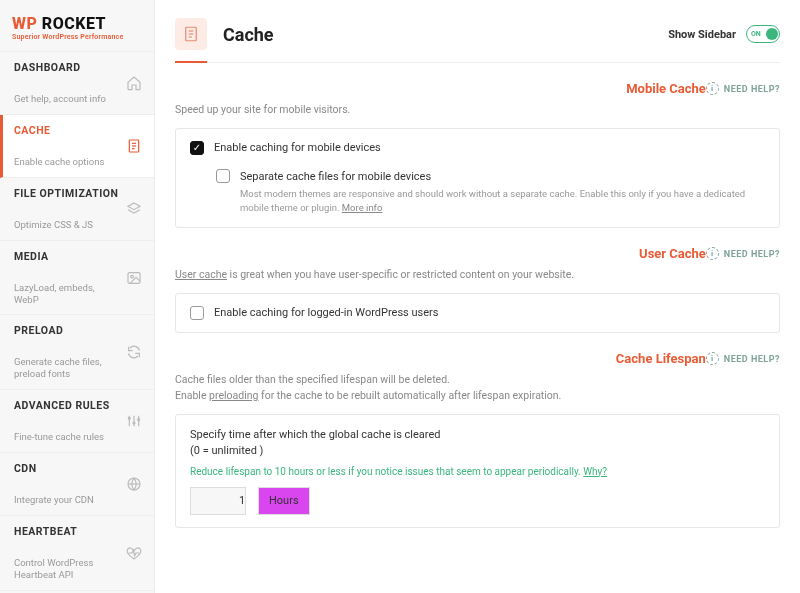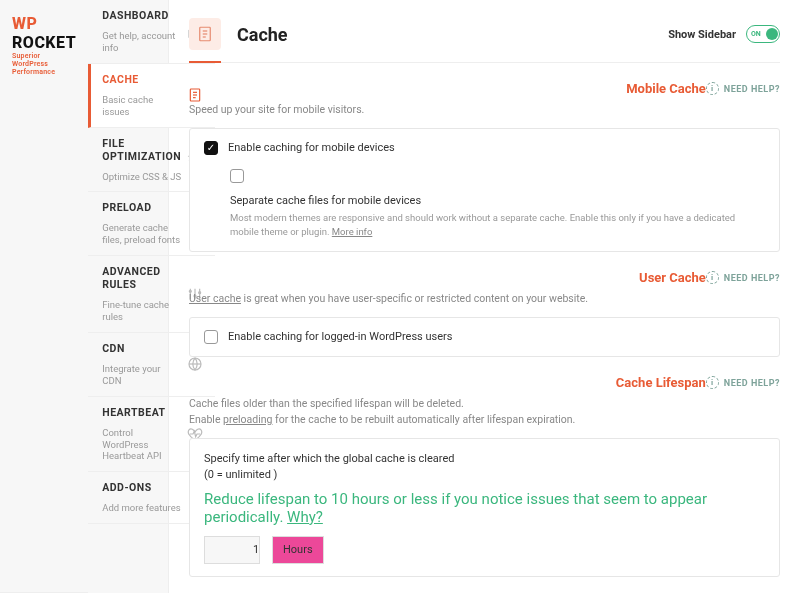--- a/index.html
+++ b/index.html
@@ -1,27 +1,27 @@
 <!DOCTYPE html>
 <html><head>
 <meta charset="utf-8">
 <style>
   *{box-sizing:border-box;margin:0;padding:0;font-family:-apple-system,BlinkMacSystemFont,"Segoe UI",Roboto,Helvetica,Arial,sans-serif;}
   body{background:#fff;color:#333;font-size:12px;width:800px;height:593px;overflow:hidden;}
   .app{display:flex;height:100%;}
   
-  .sidebar{width:169px;background:#f7f7f7;border-right:1px solid #eee;display:flex;flex-direction:row;}
+  .sidebar{width:155px;background:#f7f7f7;border-right:1px solid #eee;display:flex;flex-direction:column;}
   .logo{padding:14px 12px 10px 12px;display:flex;align-items:flex-start;gap:4px;border-bottom:1px solid #eee;}
   .logo-main{display:flex;flex-direction:column;}
   .logo-text{font-weight:800;font-size:16px;letter-spacing:.5px;color:#111;}
   .logo-text .wp{color:#e85b35;}
   .logo-tag{font-size:7px;color:#e85b35;font-weight:600;letter-spacing:.2px;}
   .nav{display:flex;flex-direction:column;}
   .nav-item{padding:9px 12px 9px 14px;border-bottom:1px solid #eee;display:flex;align-items:center;justify-content:space-between;cursor:pointer;}
-  .nav-item .txt{display:flex;flex-direction:column;gap:8px;}
+  .nav-item .txt{display:flex;flex-direction:column;gap:19px;}
   .nav-item .title{font-size:10.5px;font-weight:700;letter-spacing:.5px;color:#333;text-transform:uppercase;}
   .nav-item .sub{font-size:9.5px;color:#999;line-height:1.25;}
   .nav-item .ic{width:16px;height:16px;color:#bbb;flex-shrink:0;margin-left:6px;}
   .nav-item.active{background:#fff;border-left:3px solid #e85b35;padding-left:11px;}
   .nav-item.active .title{color:#e85b35;}
   .nav-item.active .ic{color:#e85b35;}
   
   .main{flex:1;padding:0 20px 20px 20px;overflow-y:auto;}
   .main::-webkit-scrollbar{width:0;}
   .page-head{display:flex;align-items:center;justify-content:space-between;padding:18px 0 12px 0;border-bottom:1px solid #eee;margin-bottom:8px;position:relative;}
@@ -39,30 +39,30 @@
   .sec-title{font-size:13px;font-weight:700;color:#e85b35;}
   .need-help{display:flex;align-items:center;gap:5px;font-size:9px;font-weight:700;letter-spacing:.5px;color:#7ea39a;cursor:pointer;}
   .need-help .hic{width:13px;height:13px;border:1.5px dashed #7ea39a;border-radius:50%;display:flex;align-items:center;justify-content:center;font-size:8px;color:#7ea39a;}
   .sec-desc{font-size:10.5px;color:#888;line-height:1.5;margin-bottom:10px;}
   .sec-desc .u{text-decoration:underline;}
   .panel{border:1px solid #e6e6e6;border-radius:3px;padding:12px 14px;background:#fff;}
   .chk-row{display:flex;align-items:flex-start;gap:10px;}
   .chk{width:14px;height:14px;border:1px solid #999;border-radius:3px;flex-shrink:0;display:flex;align-items:center;justify-content:center;font-size:10px;color:#fff;}
   .chk.checked{background:#111;border-color:#111;}
   .chk-label{font-size:11px;color:#333;}
-  .sub-row{margin-top:14px;margin-left:26px;border-top:0;flex-direction:column;}
+  .sub-row{margin-top:14px;margin-left:26px;border-top:0;}
   .sub-row .chk-desc{font-size:9.5px;color:#999;line-height:1.5;margin-top:4px;}
   .more{text-decoration:underline;color:#888;}
   
   .life-label{font-size:11px;color:#333;line-height:1.5;}
-  .life-tip{font-size:15px;color:#3bb77e;margin-top:6px;}
+  .life-tip{font-size:10px;color:#3bb77e;margin-top:6px;}
   .life-tip .why{text-decoration:underline;cursor:pointer;}
   .life-inputs{display:flex;gap:12px;margin-top:10px;}
   .num-in{width:56px;height:28px;border:1px solid #ddd;background:#f7f7f7;text-align:center;font-size:11px;color:#333;padding-left:48px;}
-  .unit-sel{height:28px;border:1px solid #ddd;background:#ec4899;font-size:11px;color:#333;padding:0 10px;display:flex;align-items:center;}
+  .unit-sel{height:28px;border:1px solid #ddd;background:#d946ef;font-size:11px;color:#333;padding:0 10px;display:flex;align-items:center;}
   svg{display:block;}
 </style>
 </head>
 <body>
 
 <div class="app">
   <aside class="sidebar">
     <div class="logo">
       <div class="logo-main">
         <div class="logo-text"><span class="wp">WP</span> <span>ROCKET</span></div>
@@ -77,40 +77,53 @@
           </div>
         <span class="ic">
             <svg viewBox="0 0 24 24" width="16" height="16" fill="none" stroke="currentColor" stroke-width="1.8">
               <path d="M3 11l9-8 9 8v10a1 1 0 0 1-1 1h-5v-7h-6v7H4a1 1 0 0 1-1-1z"></path>
             </svg>
           </span>
       </div>
       <div class="nav-item active">
         <div class="txt">
             <span class="title">CACHE</span>
-            <span class="sub">Basic cache issues</span>
+            <span class="sub">Enable cache options</span>
           </div>
         <span class="ic">
             <svg viewBox="0 0 24 24" width="16" height="16" fill="none" stroke="currentColor" stroke-width="1.8">
               <rect x="5" y="3" width="14" height="18" rx="1"></rect>
               <line x1="9" y1="8" x2="15" y2="8"></line>
               <line x1="9" y1="12" x2="15" y2="12"></line>
               <line x1="9" y1="16" x2="13" y2="16"></line>
             </svg>
           </span>
       </div>
       <div class="nav-item">
         <div class="txt">
             <span class="title">FILE OPTIMIZATION</span>
             <span class="sub">Optimize CSS &amp; JS</span>
           </div>
         <span class="ic">
             <svg viewBox="0 0 24 24" width="16" height="16" fill="none" stroke="currentColor" stroke-width="1.8">
               <polygon points="12 3 21 8 12 13 3 8 12 3"></polygon>
               <polyline points="3 13 12 18 21 13"></polyline>
+            </svg>
+          </span>
+      </div>
+      <div class="nav-item">
+        <div class="txt">
+            <span class="title">MEDIA</span>
+            <span class="sub">LazyLoad, embeds, WebP</span>
+          </div>
+        <span class="ic">
+            <svg viewBox="0 0 24 24" width="16" height="16" fill="none" stroke="currentColor" stroke-width="1.8">
+              <rect x="3" y="4" width="18" height="16" rx="2"></rect>
+              <circle cx="9" cy="10" r="2"></circle>
+              <path d="M21 17l-6-6-9 9"></path>
             </svg>
           </span>
       </div>
       <div class="nav-item">
         <div class="txt">
             <span class="title">PRELOAD</span>
             <span class="sub">Generate cache files, preload fonts</span>
           </div>
         <span class="ic">
             <svg viewBox="0 0 24 24" width="16" height="16" fill="none" stroke="currentColor" stroke-width="1.8">

